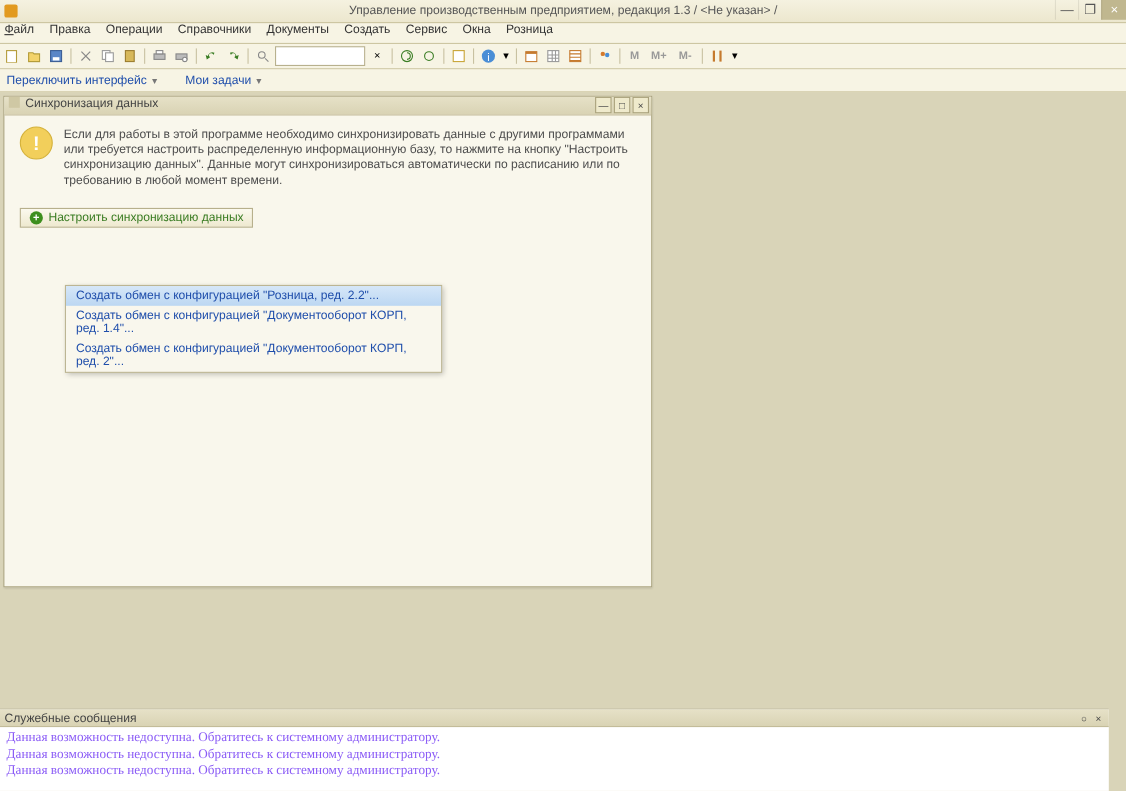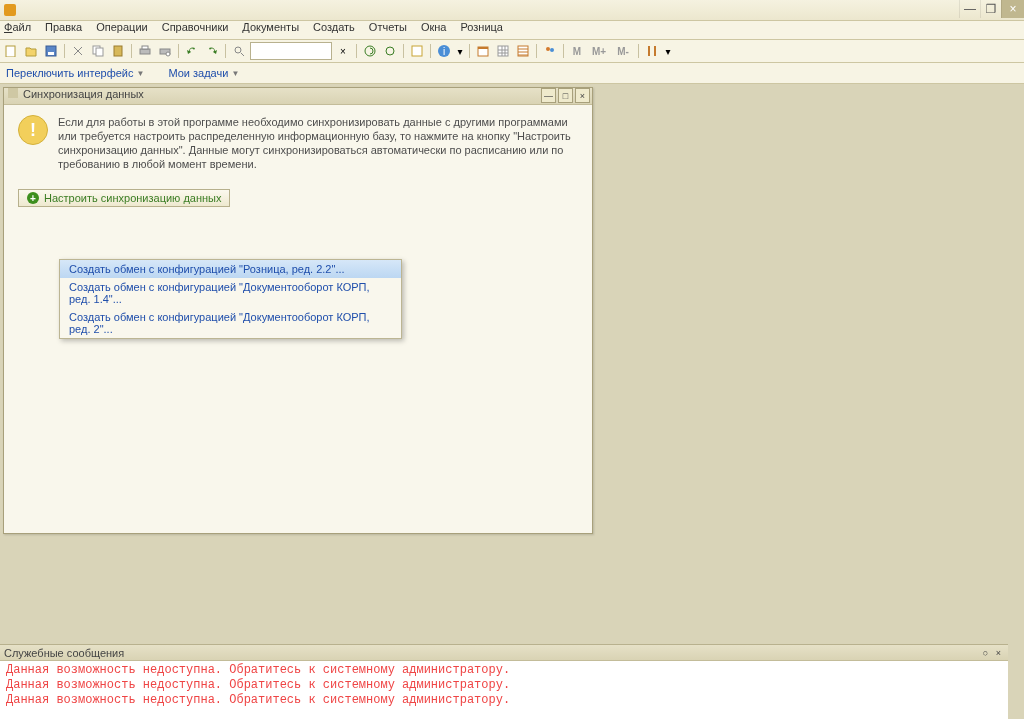--- a/index.html
+++ b/index.html
@@ -31,43 +31,44 @@
 .infotext{font-size:11px;color:#4d4d4d;line-height:14px}
 .cfgbtn{display:inline-flex;align-items:center;margin-top:18px;border:1px solid #b7b08c;background:linear-gradient(#fbf9ee,#eee9cf);padding:2px 8px;font-size:11px;color:#3a7d24;gap:5px;cursor:default}
 .cfgbtn .plus{width:12px;height:12px;border-radius:50%;background:#3d8f1e;color:#fff;display:flex;align-items:center;justify-content:center;font-size:10px;font-weight:bold}
 .dropdown{position:absolute;left:55px;top:171px;width:341px;background:#f9f7ed;border:1px solid #bcb593;box-shadow:2px 2px 5px rgba(0,0,0,.25);font-size:11px}
 .dropdown .ditem{padding:3px 9px;color:#1f4eab;cursor:default}
 .dropdown .ditem.hl{background:linear-gradient(#d6e7f8,#bcd7f2)}
 .msgpanel{position:absolute;left:0;right:16px;bottom:0;background:#fff;border-top:1px solid #b8b18e}
 .msghdr{height:15px;background:linear-gradient(#e6e1c7,#d9d3b4);display:flex;align-items:center;padding:0 4px;font-size:11px;color:#444;border-bottom:1px solid #c3bc99}
 .msghdr .x{margin-left:auto;display:flex;gap:2px}
 .msghdr .x div{width:11px;height:11px;display:flex;align-items:center;justify-content:center;font-size:9px;color:#444}
-.msgbody{padding:2px 6px;font-family:Liberation Mono, monospace;font-size:12px;line-height:15px;color:#ef4444;height:54px}
+.msgbody{padding:2px 6px;font-family:Liberation Serif, serif;font-size:12px;line-height:15px;color:#8b5cf6;height:54px}
 svg{display:block}
 </style>
 </head>
 <body>
 
 <div class="titlebar">
   <div class="appicon"></div>
+  <div class="title">Управление производственным предприятием, редакция 1.3 / &lt;Не указан&gt; /</div>
   <div class="winbtns">
     <div>—</div>
     <div>❐</div>
     <div class="close">×</div>
   </div>
 </div>
 
 <div class="menubar">
   <span><u>Ф</u>айл</span>
   <span>Правка</span>
   <span>Операции</span>
   <span>Справочники</span>
   <span>Документы</span>
   <span>Создать</span>
-  <span>Отчеты</span>
+  <span>Сервис</span>
   <span>Окна</span>
   <span>Розница</span>
 </div>
 
 <div class="toolbar">
   <div class="ico">
       <svg width="12" height="12">
         <rect x="1" y="1" width="9" height="11" fill="#fff" stroke="#b49c3a"></rect>
       </svg>
     </div>

